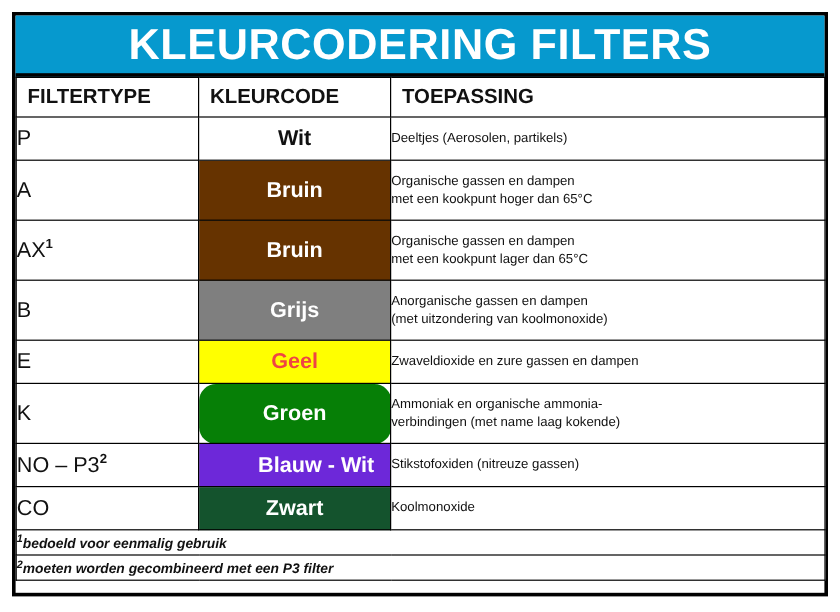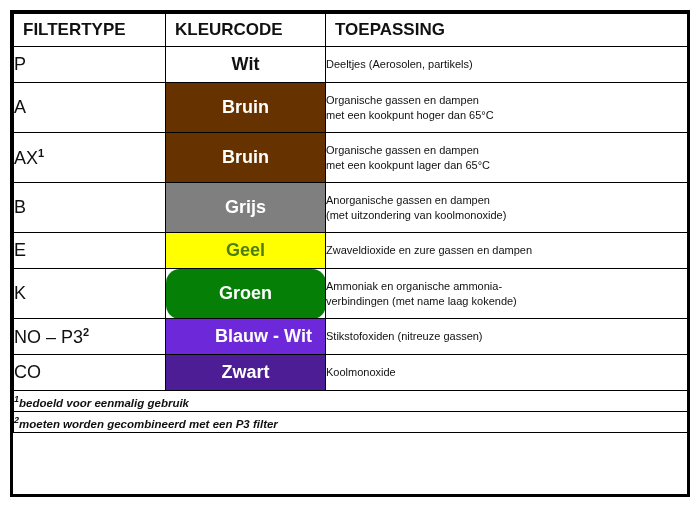--- a/index.html
+++ b/index.html
@@ -109,20 +109,23 @@
   td.footnote sup {
     font-size: 9px;
     vertical-align: super;
   }
 </style>
 </head>
 <body>
 
 <div class="poster">
 
+  <div class="title-bar">
+    <span class="title-text">KLEURCODERING FILTERS</span>
+  </div>
 
   <table class="filter-table">
     <colgroup>
       <col class="c1">
         <col class="c2">
         <col class="c3">
     </colgroup>
     <thead>
       <tr>
         <th>FILTERTYPE</th>
@@ -157,21 +160,21 @@
         <tr class="r-double">
           <td class="ft"><span>B</span></td>
           <td class="cc" style="background: rgb(127, 127, 127); color: rgb(255, 255, 255);"><span>Grijs</span></td>
           <td class="ap">
             <span class="l">Anorganische gassen en dampen</span>
             <span class="l">(met uitzondering van koolmonoxide)</span>
           </td>
         </tr>
         <tr class="r-single">
           <td class="ft"><span>E</span></td>
-          <td class="cc" style="background: rgb(255, 255, 0); color: #4d7c0f;"><span>Geel</span></td>
+          <td class="cc" style="background: rgb(255, 255, 0); color: #ef4444;"><span>Geel</span></td>
           <td class="ap">
             <span class="l">Zwaveldioxide en zure gassen en dampen</span>
           </td>
         </tr>
         <tr class="r-double">
           <td class="ft"><span>K</span></td>
           <td class="cc" style="background: rgb(6, 127, 6); color: rgb(255, 255, 255); border-radius: 14px;"><span>Groen</span></td>
           <td class="ap">
             <span class="l">Ammoniak en organische ammonia-</span>
             <span class="l">verbindingen (met name laag kokende)</span>
@@ -179,21 +182,21 @@
         </tr>
         <tr class="r-single">
           <td class="ft"><span>NO – P3</span><sup>2</sup></td>
           <td class="cc" style="background: #6d28d9; color: rgb(255, 255, 255); padding-left: 36px;"><span>Blauw - Wit</span></td>
           <td class="ap">
             <span class="l">Stikstofoxiden (nitreuze gassen)</span>
           </td>
         </tr>
         <tr class="r-single">
           <td class="ft"><span>CO</span></td>
-          <td class="cc" style="background: #4c1d95; color: rgb(255, 255, 255);"><span>Zwart</span></td>
+          <td class="cc" style="background: #14532d; color: rgb(255, 255, 255);"><span>Zwart</span></td>
           <td class="ap">
             <span class="l">Koolmonoxide</span>
           </td>
         </tr>
         <tr>
           <td class="footnote" colspan="3"><sup>1</sup><span>bedoeld voor eenmalig gebruik</span></td>
         </tr>
         <tr>
           <td class="footnote" colspan="3"><sup>2</sup><span>moeten worden gecombineerd met een P3 filter</span></td>
         </tr>

